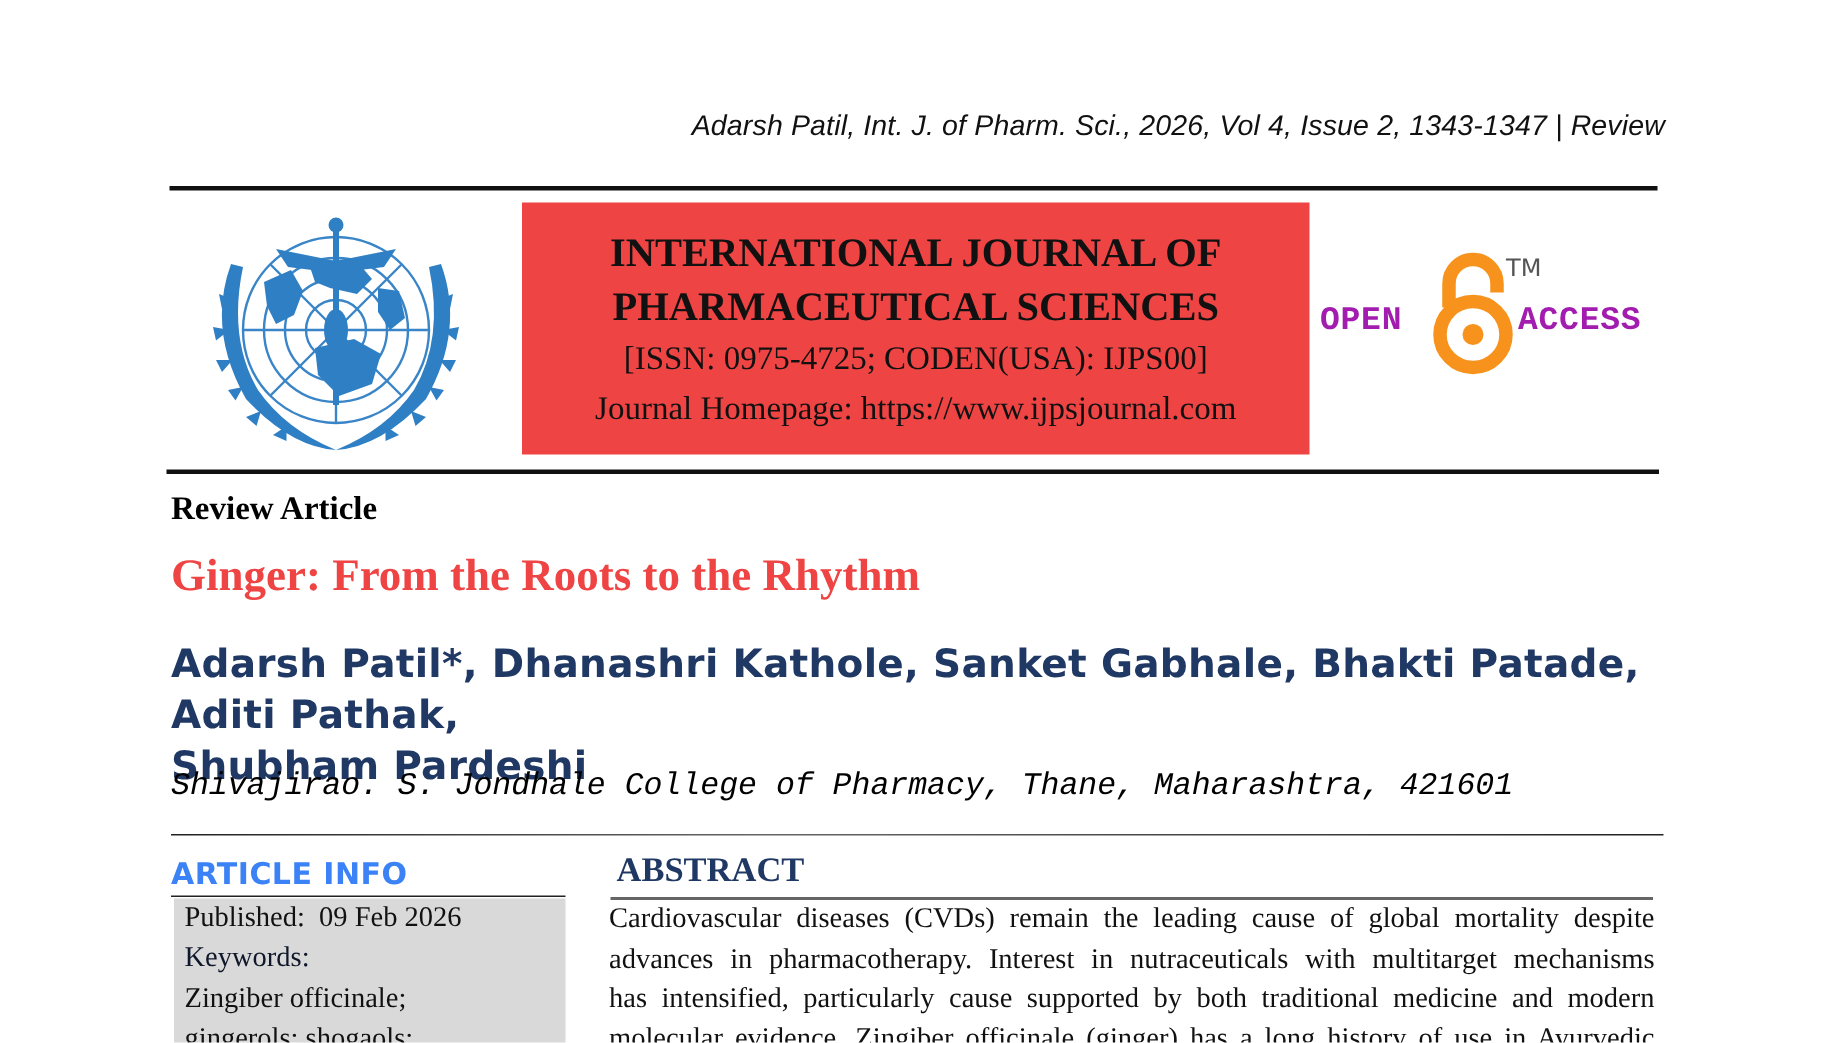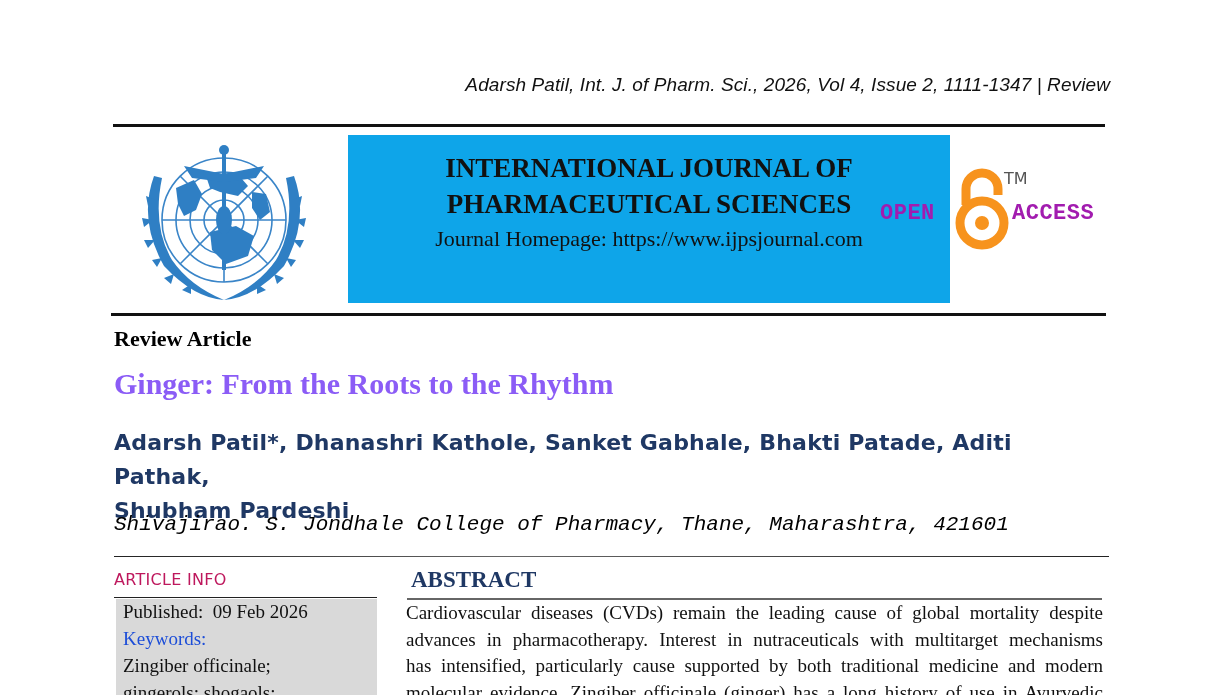--- a/index.html
+++ b/index.html
@@ -9,54 +9,54 @@
     position: absolute; right: 110px; top: 74px;
     font-family: "Liberation Sans", sans-serif; font-style: italic; font-size: 19px; color: #111;
     letter-spacing: 0.1px;
   }
   .rule-top { position: absolute; left: 113px; width: 992px; top: 124px; height: 3px; background: #111; }
   .rule-mid { position: absolute; left: 111px; width: 995px; top: 313px; height: 3px; background: #111; }
 
   .logo-emblem { position: absolute; left: 124px; top: 136px; width: 200px; height: 172px; }
 
   .journal-box {
-    position: absolute; left: 348px; top: 135px; width: 602px; height: 168px;
-    background: #0ea5e9; text-align: center;
+    position: absolute; left: 348px; top: 135px; width: 525px; height: 168px;
+    background: #ef4444; text-align: center;
   }
   .journal-title { font-family: "Liberation Serif", serif; font-weight: bold; font-size: 27px; line-height: 36px; margin-top: 15px; color: #111; }
   .journal-issn, .journal-home { font-family: "Liberation Serif", serif; font-size: 22px; line-height: 33px; color: #111; }
 
   .oa-logo { position: absolute; left: 880px; top: 165px; width: 230px; height: 90px; }
   .oa-text { position: absolute; top: 36px; font-family: Liberation Mono, monospace; font-weight: bold; font-size: 22px; color: #a21caf; letter-spacing: 0.5px; }
 
   .article-type { position: absolute; left: 114px; top: 326px; font-family: "Liberation Serif", serif; font-weight: bold; font-size: 22px; }
-  .article-title { position: absolute; left: 114px; top: 367px; font-family: "Liberation Serif", serif; font-weight: bold; font-size: 30px; color: #8b5cf6; }
+  .article-title { position: absolute; left: 114px; top: 367px; font-family: "Liberation Serif", serif; font-weight: bold; font-size: 30px; color: #ef4444; }
   .authors {
     position: absolute; left: 114px; top: 426px; width: 990px;
-    font-family: "DejaVu Sans", sans-serif; font-weight: bold; font-size: 22px; line-height: 34px; color: #1f3864;
+    font-family: "DejaVu Sans", sans-serif; font-weight: bold; font-size: 26px; line-height: 34px; color: #1f3864;
     letter-spacing: 0.2px;
   }
   .affiliation { position: absolute; left: 114px; top: 513px; font-family: Liberation Mono, monospace; font-style: italic; font-size: 21px; color: #000000; }
   .rule-aff { position: absolute; left: 114px; width: 995px; top: 556px; height: 1px; background: linear-gradient(90deg, #222 0%, #666 40%, #222 100%); }
 
-  .info-head { position: absolute; left: 114px; top: 570px; font-family: "DejaVu Sans", sans-serif; font-weight: 400; font-size: 16px; color: #be185d; letter-spacing: 0.3px; }
+  .info-head { position: absolute; left: 114px; top: 570px; font-family: "DejaVu Sans", sans-serif; font-weight: 700; font-size: 20px; color: #3b82f6; letter-spacing: 0.3px; }
   .info-rule { position: absolute; left: 114px; width: 263px; top: 597px; height: 1px; background: #222; }
   .info-box { position: absolute; left: 116px; top: 599px; width: 261px; height: 100px; background: #d9d9d9; }
   .info-line { position: absolute; left: 7px; font-family: "Liberation Serif", serif; font-size: 19px; color: #111; white-space: nowrap; }
-  .info-line.kw { color: #1d4ed8; }
+  .info-line.kw { color: #0f172a; }
 
   .abs-head { position: absolute; left: 411px; top: 567px; font-family: "Liberation Serif", serif; font-weight: bold; font-size: 23px; color: #1f3864; }
   .abs-rule { position: absolute; left: 407px; width: 695px; top: 598px; height: 2px; background: #666; }
   .abs-body { position: absolute; left: 406px; top: 600px; width: 697px; font-family: "Liberation Serif", serif; font-size: 19px; line-height: 26.5px; color: #111; text-align: justify; }
   .abs-line { display: block; text-align: justify; text-align-last: justify; white-space: nowrap; }
 </style>
 </head>
 <body>
 
-<div class="running-head">Adarsh Patil, Int. J. of Pharm. Sci., 2026, Vol 4, Issue 2, 1111-1347 | Review</div>
+<div class="running-head">Adarsh Patil, Int. J. of Pharm. Sci., 2026, Vol 4, Issue 2, 1343-1347 | Review</div>
 
 <div class="rule-top"></div>
 
 <svg class="logo-emblem" viewBox="0 0 200 172">
   <g fill="none" stroke="#3a85c8" stroke-width="1.6">
     <circle cx="100" cy="84" r="62"></circle>
     <circle cx="100" cy="84" r="48"></circle>
     <circle cx="100" cy="84" r="34"></circle>
     <circle cx="100" cy="84" r="20"></circle>
     <line x1="38" y1="84" x2="162" y2="84"></line>
@@ -80,20 +80,21 @@
     <path d="M22 60 l10 4 l-8 6 z M18 82 l11 2 l-9 7 z M20 104 l11 0 l-7 8 z M28 124 l10 -2 l-5 9 z M40 142 l10 -4 l-3 10 z M58 154 l9 -6 l0 10 z"></path>
     <path d="M178 60 l-10 4 l8 6 z M182 82 l-11 2 l9 7 z M180 104 l-11 0 l7 8 z M172 124 l-10 -2 l5 9 z M160 142 l-10 -4 l3 10 z M142 154 l-9 -6 l0 10 z"></path>
   </g>
 </svg>
 
 <div class="journal-box">
   <div class="journal-title">
     <div>INTERNATIONAL JOURNAL OF</div>
     <div>PHARMACEUTICAL SCIENCES</div>
   </div>
+  <div class="journal-issn">[ISSN: 0975-4725; CODEN(USA): IJPS00]</div>
   <div class="journal-home">Journal Homepage: https://www.ijpsjournal.com</div>
 </div>
 
 <div class="oa-logo">
   <span class="oa-text" style="left:0;">OPEN</span>
   <svg style="position:absolute;left:74px;top:0;" width="56" height="86" viewBox="0 0 56 86">
     <path d="M12 40 V24 A16 16 0 0 1 44 24 V30" fill="none" stroke="#f7931d" stroke-width="9" stroke-linecap="butt"></path>
     <circle cx="28" cy="58" r="22" fill="none" stroke="#f7931d" stroke-width="9"></circle>
     <circle cx="28" cy="58" r="7" fill="#f7931d"></circle>
   </svg>

